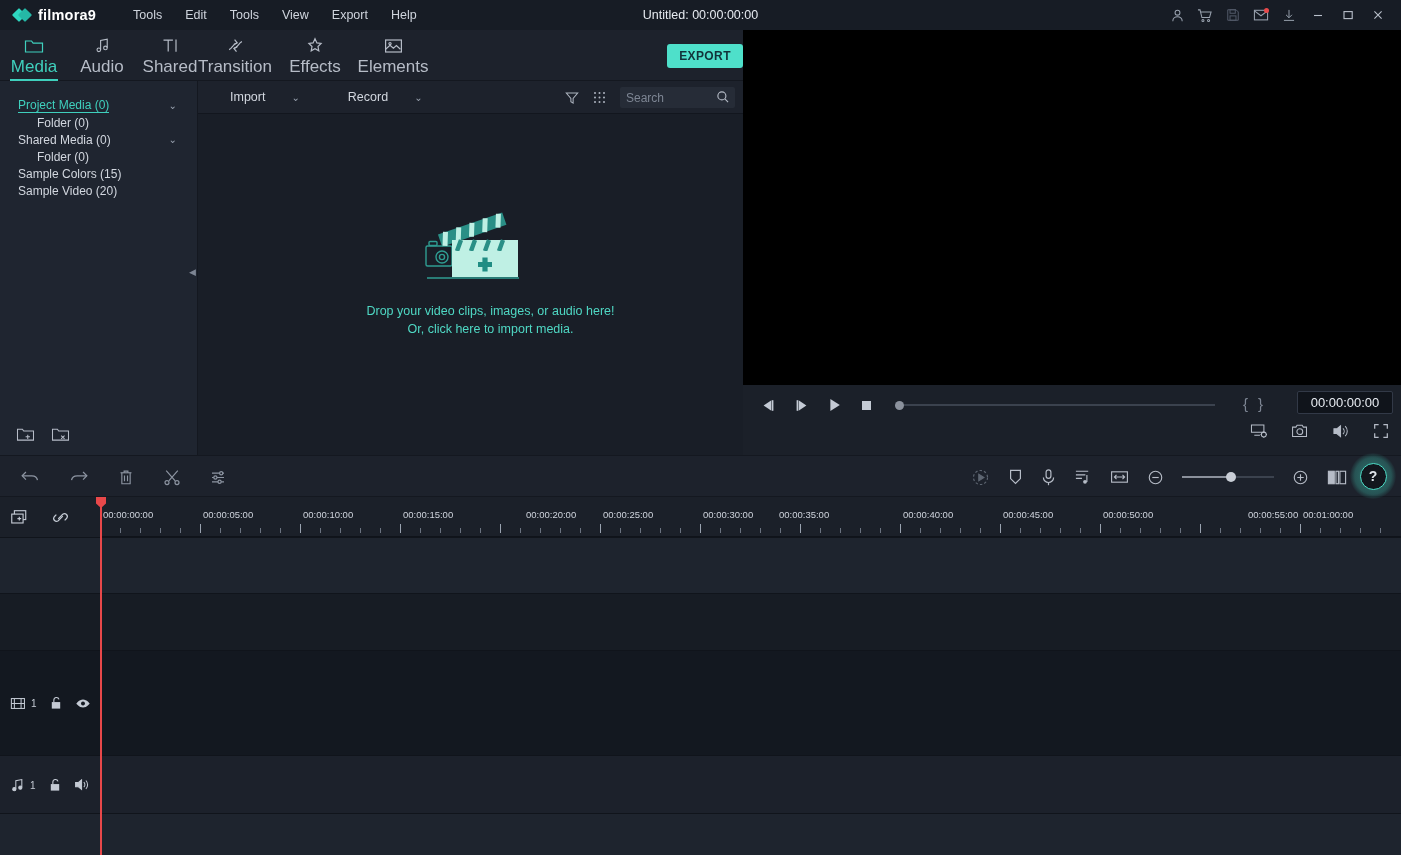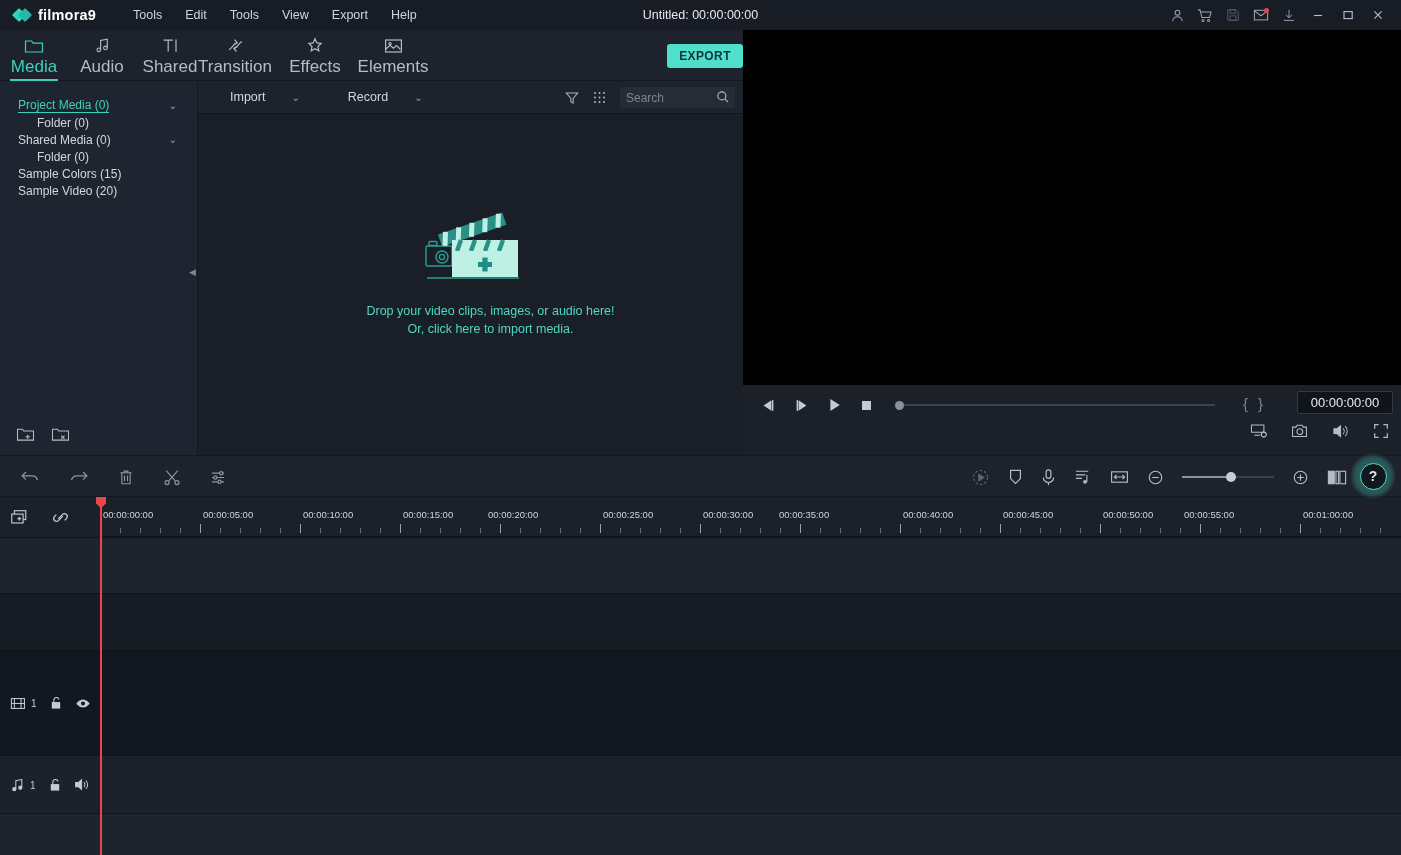--- a/index.html
+++ b/index.html
@@ -729,21 +729,21 @@
         <div class="tick-minor" style="left: 220px;"></div>
         <div class="tick-minor" style="left: 240px;"></div>
         <div class="tick-minor" style="left: 260px;"></div>
         <div class="tick-minor" style="left: 280px;"></div>
         <div class="rlabel" style="left: 303px;">00:00:15:00</div>
         <div class="tick-major" style="left: 300px;"></div>
         <div class="tick-minor" style="left: 320px;"></div>
         <div class="tick-minor" style="left: 340px;"></div>
         <div class="tick-minor" style="left: 360px;"></div>
         <div class="tick-minor" style="left: 380px;"></div>
-        <div class="rlabel" style="left: 388px;">00:00:20:00</div>
+        <div class="rlabel" style="left: 426px;">00:00:20:00</div>
         <div class="tick-major" style="left: 400px;"></div>
         <div class="tick-minor" style="left: 420px;"></div>
         <div class="tick-minor" style="left: 440px;"></div>
         <div class="tick-minor" style="left: 460px;"></div>
         <div class="tick-minor" style="left: 480px;"></div>
         <div class="rlabel" style="left: 503px;">00:00:25:00</div>
         <div class="tick-major" style="left: 500px;"></div>
         <div class="tick-minor" style="left: 520px;"></div>
         <div class="tick-minor" style="left: 540px;"></div>
         <div class="tick-minor" style="left: 560px;"></div>
@@ -771,21 +771,21 @@
         <div class="tick-minor" style="left: 920px;"></div>
         <div class="tick-minor" style="left: 940px;"></div>
         <div class="tick-minor" style="left: 960px;"></div>
         <div class="tick-minor" style="left: 980px;"></div>
         <div class="rlabel" style="left: 1003px;">00:00:50:00</div>
         <div class="tick-major" style="left: 1000px;"></div>
         <div class="tick-minor" style="left: 1020px;"></div>
         <div class="tick-minor" style="left: 1040px;"></div>
         <div class="tick-minor" style="left: 1060px;"></div>
         <div class="tick-minor" style="left: 1080px;"></div>
-        <div class="rlabel" style="left: 1084px;">00:00:55:00</div>
+        <div class="rlabel" style="left: 1148px;">00:00:55:00</div>
         <div class="tick-major" style="left: 1100px;"></div>
         <div class="tick-minor" style="left: 1120px;"></div>
         <div class="tick-minor" style="left: 1140px;"></div>
         <div class="tick-minor" style="left: 1160px;"></div>
         <div class="tick-minor" style="left: 1180px;"></div>
         <div class="rlabel" style="left: 1203px;">00:01:00:00</div>
         <div class="tick-major" style="left: 1200px;"></div>
         <div class="tick-minor" style="left: 1220px;"></div>
         <div class="tick-minor" style="left: 1240px;"></div>
         <div class="tick-minor" style="left: 1260px;"></div>

